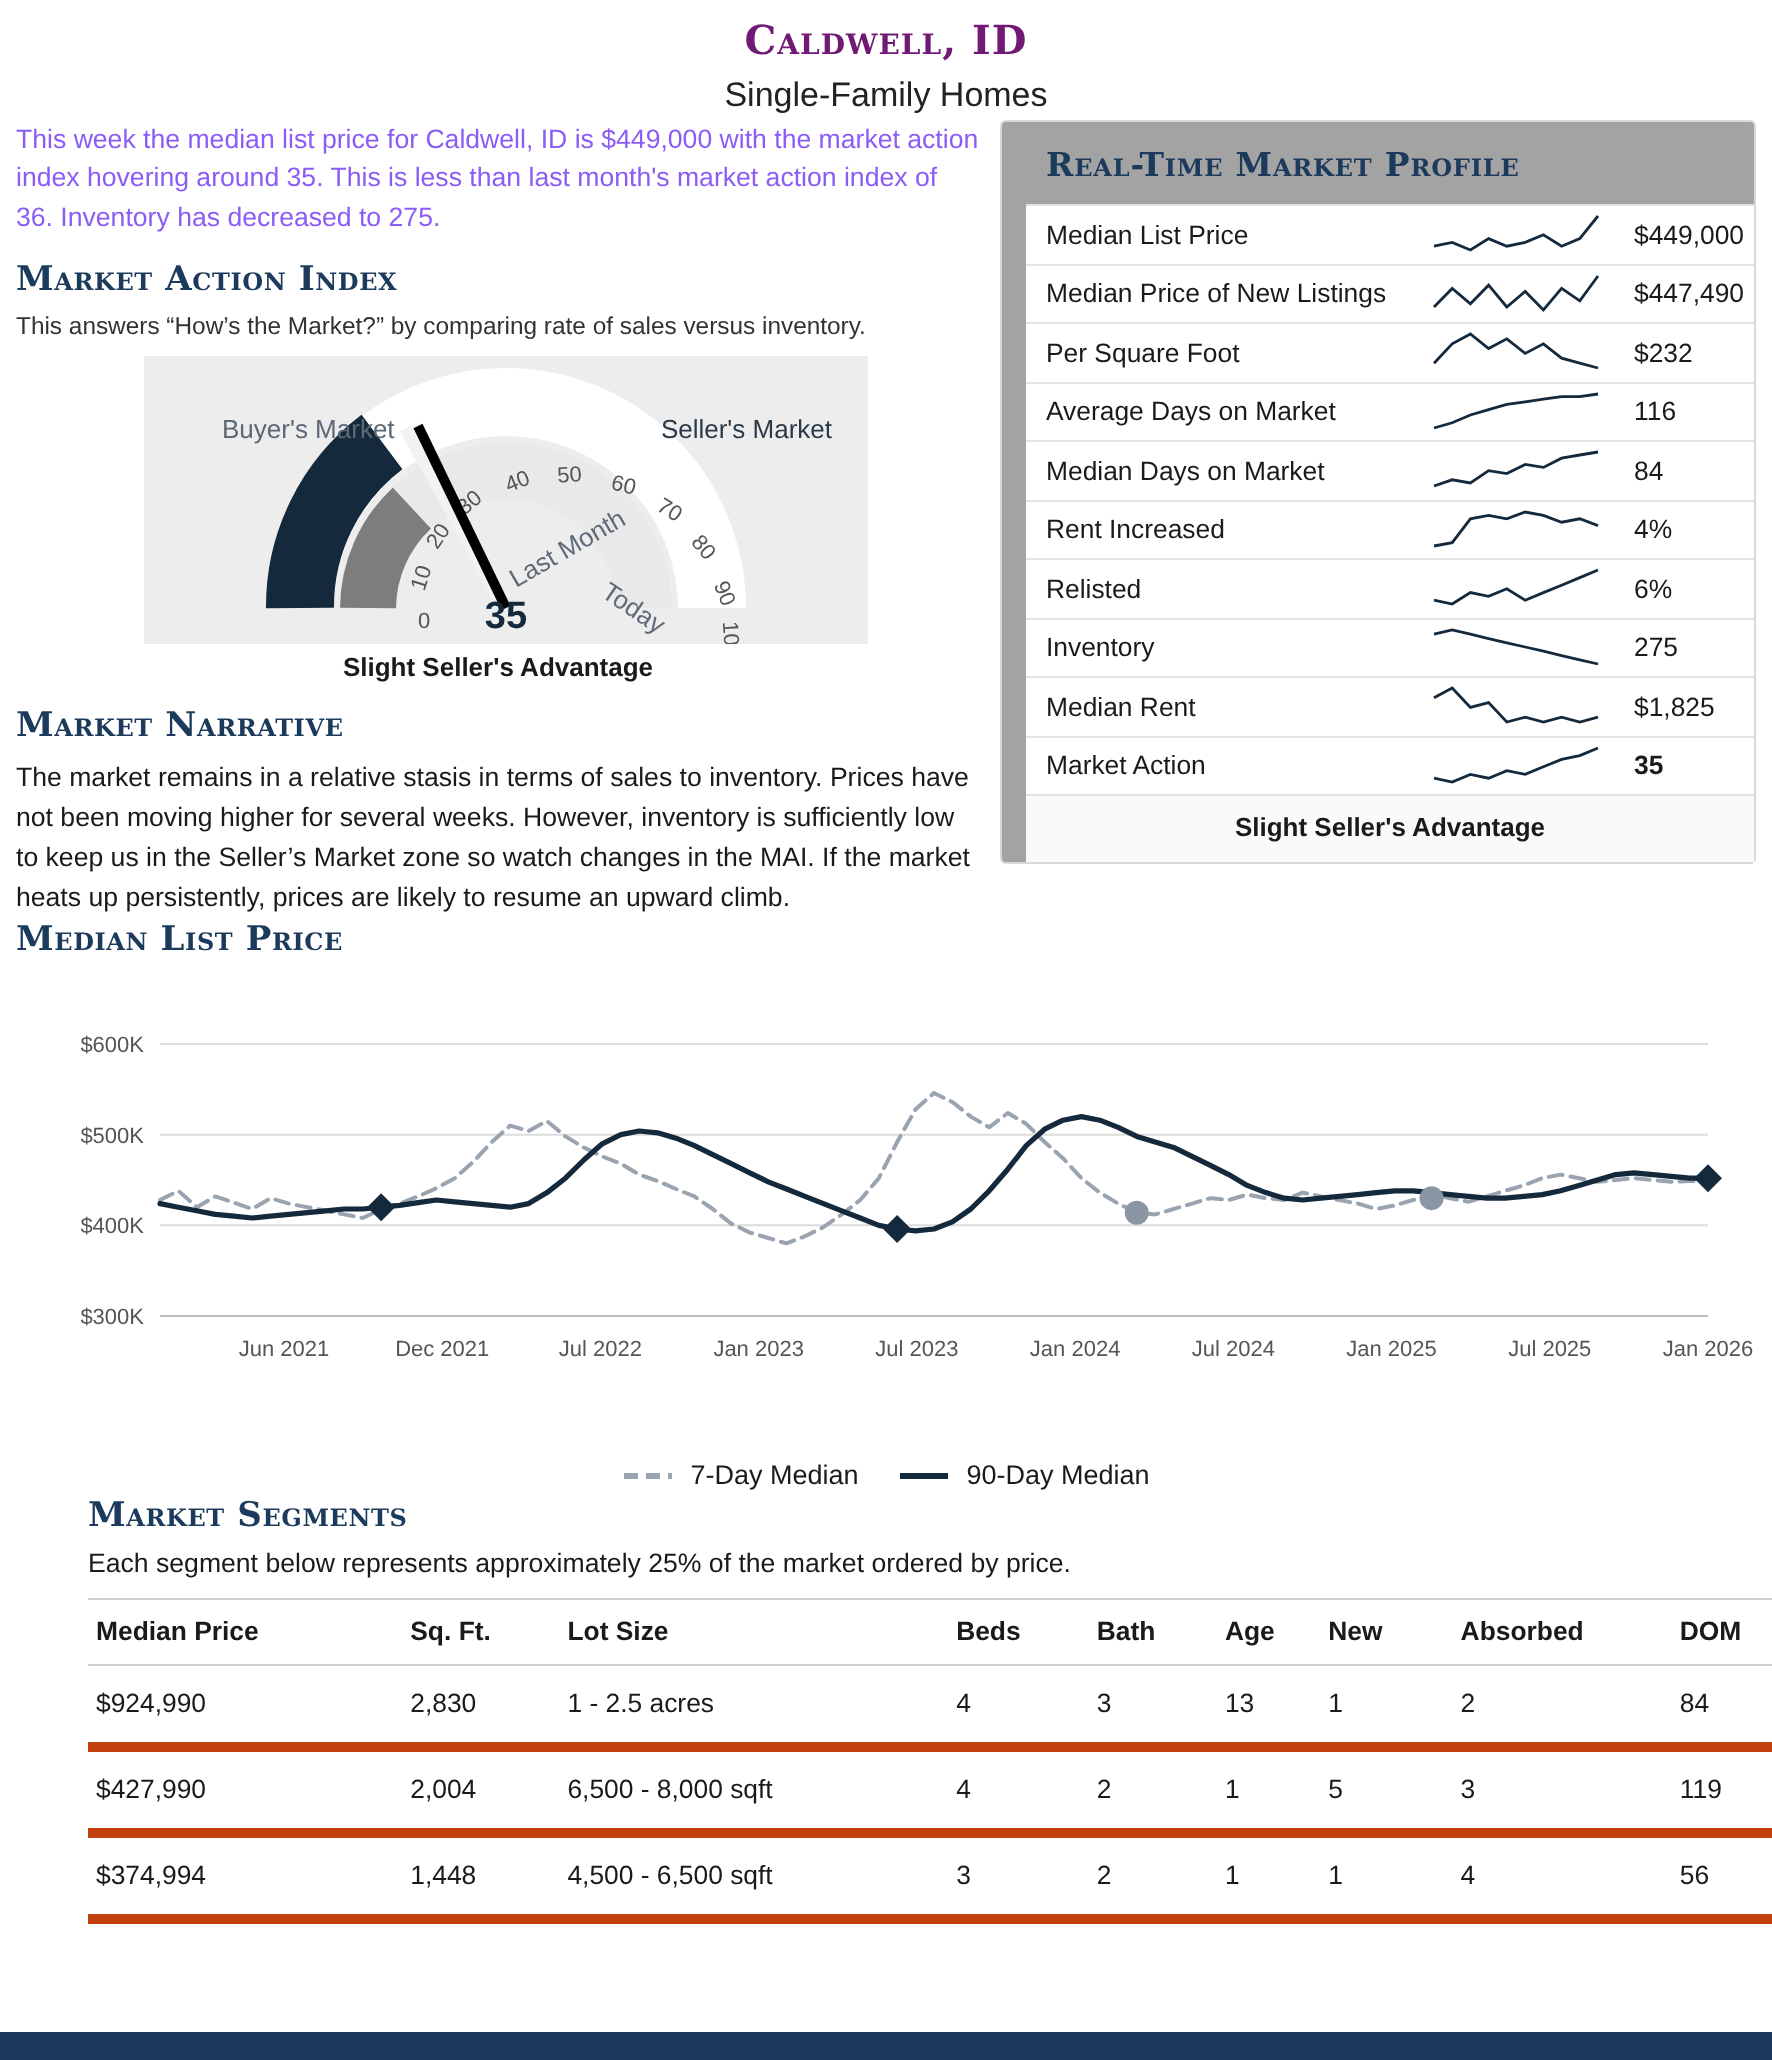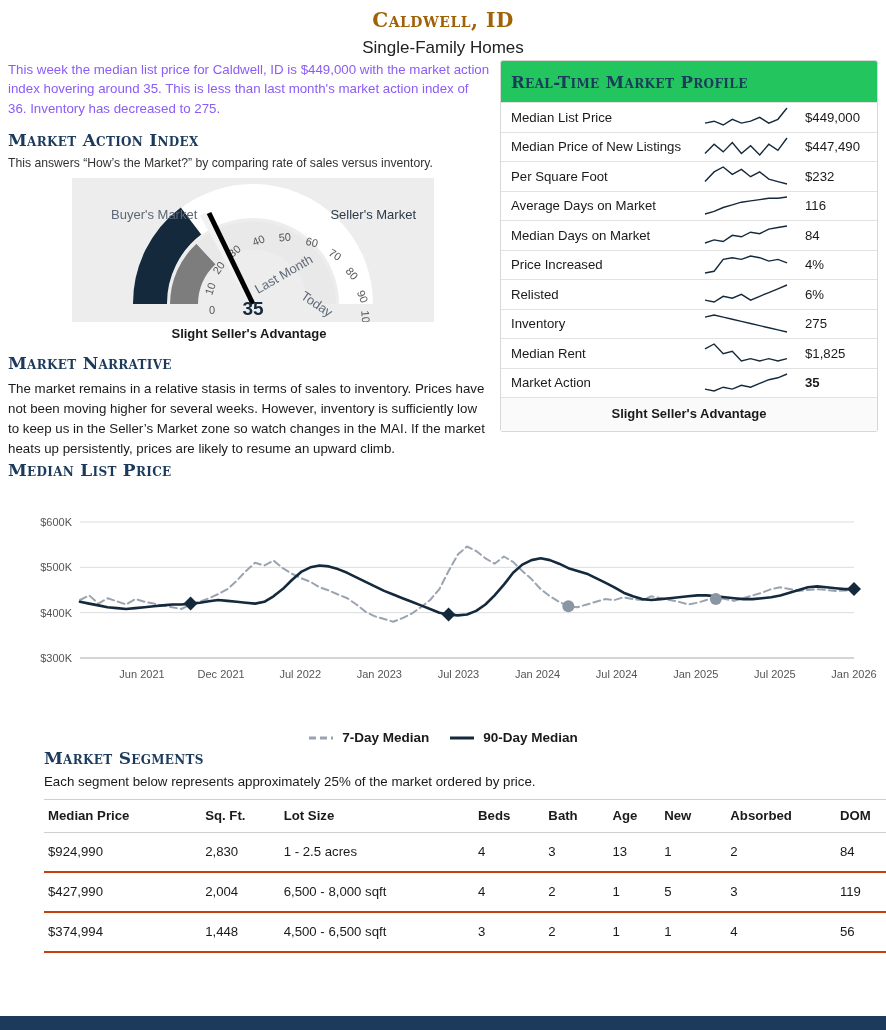--- a/index.html
+++ b/index.html
@@ -15,21 +15,21 @@
   }
   .page { position: relative; width: 886px; height: 1030px; }
 
   
   .title {
     text-align: center;
     font-family: "DejaVu Serif", serif;
     font-variant: small-caps;
     font-weight: bold;
     font-size: 20px;
-    color: #a16207;
+    color: #701a75;
     letter-spacing: 0.5px;
     margin: 8px 0 0 0;
   }
   .subtitle {
     text-align: center;
     font-size: 17px;
     color: #222;
     margin: 6px 0 10px 0;
   }
 
@@ -99,23 +99,24 @@
     line-height: 1.5;
     margin: 0;
   }
 
   
   .profile {
     position: absolute;
     left: 500px;
     top: 52px;
     width: 378px;
-    background: #22c55e;
+    background: #a3a3a3;
     border: 1px solid #d8d8d8;
     border-radius: 3px;
+    padding-left: 12px;
   }
   .profile h3 {
     font-family: "DejaVu Serif", serif;
     font-variant: small-caps;
     font-weight: bold;
     font-size: 16.5px;
     color: #1b3a5c;
     margin: 0;
     padding: 12px 10px 10px 10px;
     letter-spacing: 0.4px;
@@ -158,21 +159,21 @@
   
   .chart-sec { position: absolute; left: 8px; top: 452px; width: 870px; }
   .chart-box { position: relative; width: 870px; height: 240px; }
   .legend {
     display: flex;
     justify-content: center;
     gap: 20px;
     align-items: flex-start;
     margin-top: 4px;
     font-size: 13.5px;
-    font-weight: bold;
+    font-weight: normal;
   }
   .legend .item { display: flex; align-items: center; gap: 8px; }
   .legend svg { display: block; }
 
   
   .seg-sec { position: absolute; left: 24px; top: 740px; width: 870px; margin-left: 20px; }
   .seg-note { font-size: 13.3px; margin: 0 0 10px 0; }
   table.seg {
     width: 854px;
     border-collapse: collapse;
@@ -181,21 +182,21 @@
   table.seg th {
     text-align: left;
     font-weight: bold;
     padding: 8px 4px 9px 4px;
     border-top: 1px solid #cfcfcf;
     border-bottom: 1px solid #cfcfcf;
     white-space: nowrap;
   }
   table.seg td {
     padding: 11px 4px 12px 4px;
-    border-bottom: 2px solid #c2410c;
+    border-bottom: 5px solid #c2410c;
     white-space: nowrap;
   }
   table.seg .c0 { width: 152px; }
   table.seg .c1 { width: 76px; }
   table.seg .c2 { width: 188px; }
   table.seg .c3 { width: 68px; }
   table.seg .c4 { width: 62px; }
   table.seg .c5 { width: 50px; }
   table.seg .c6 { width: 64px; }
   table.seg .c7 { width: 106px; }
@@ -302,21 +303,21 @@
           <div class="val">116</div>
         </div>
         <div class="prof-row">
           <div class="lbl">Median Days on Market</div>
           <svg class="spark" viewBox="0 0 86 24">
             <path d="M 2.0 20.0 L 11.1 16.9 L 20.2 18.5 L 29.3 12.3 L 38.4 13.8 L 47.6 9.2 L 56.7 10.7 L 65.8 6.1 L 74.9 4.5 L 84.0 3.0" fill="none" stroke="#14293c" stroke-width="1.4"></path>
           </svg>
           <div class="val">84</div>
         </div>
         <div class="prof-row">
-          <div class="lbl">Price Increased</div>
+          <div class="lbl">Rent Increased</div>
           <svg class="spark" viewBox="0 0 86 24">
             <path d="M 2.0 20.0 L 11.1 18.3 L 20.2 6.4 L 29.3 4.7 L 38.4 6.4 L 47.6 3.0 L 56.7 4.7 L 65.8 8.1 L 74.9 6.4 L 84.0 9.8" fill="none" stroke="#14293c" stroke-width="1.4"></path>
           </svg>
           <div class="val">4%</div>
         </div>
         <div class="prof-row">
           <div class="lbl">Relisted</div>
           <svg class="spark" viewBox="0 0 86 24">
             <path d="M 2.0 18.1 L 11.1 20.0 L 20.2 14.3 L 29.3 16.2 L 38.4 12.4 L 47.6 18.1 L 56.7 14.3 L 65.8 10.6 L 74.9 6.8 L 84.0 3.0" fill="none" stroke="#14293c" stroke-width="1.4"></path>
           </svg>

